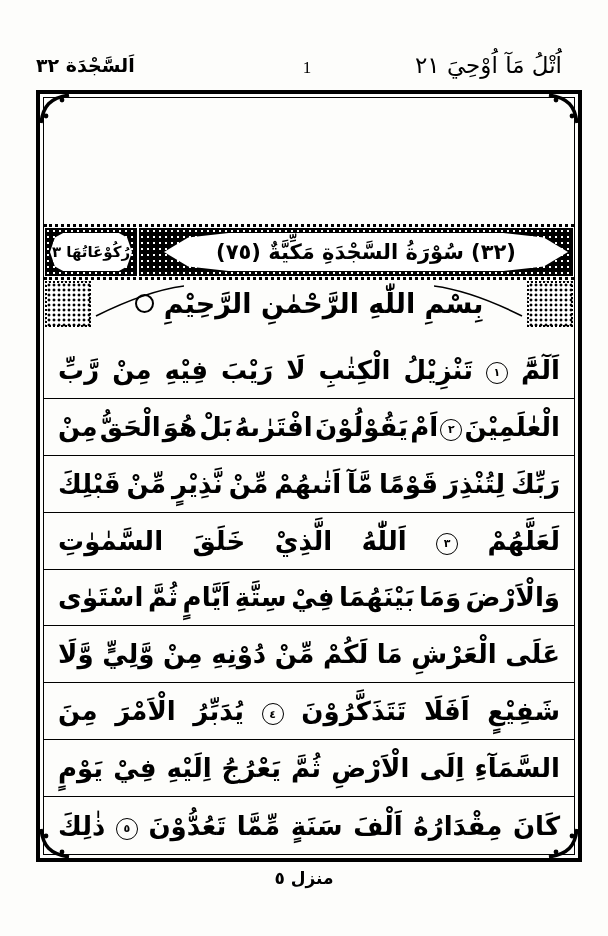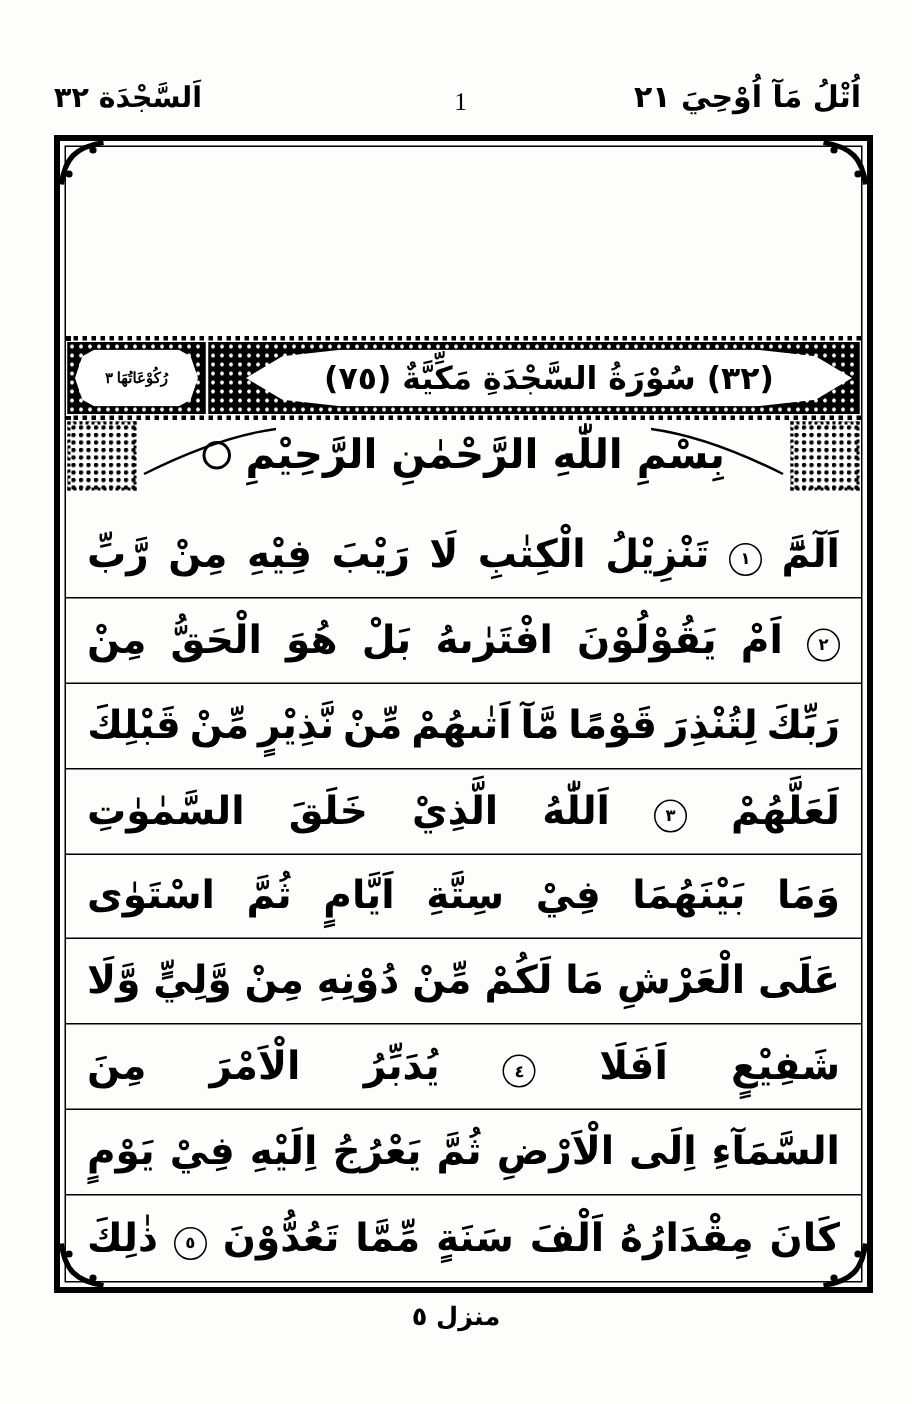--- a/index.html
+++ b/index.html
@@ -3,21 +3,21 @@
 <meta charset="utf-8">
 <style>
   html,body{margin:0;padding:0;background:#e8e8e8;}
   .page{
     position:relative;width:608px;height:936px;margin:0 auto;
     background:#fdfdfb;color:#000;overflow:hidden;
     font-family:"DejaVu Sans",sans-serif;
   }
   
   .header{position:absolute;top:52px;left:36px;right:30px;height:34px;direction:rtl;}
-  .hdr-right{position:absolute;right:4px;top:0;font-size:20px;font-weight:bold;white-space:nowrap;}
+  .hdr-right{position:absolute;right:16px;top:0;font-size:23px;font-weight:normal;white-space:nowrap;}
   .hdr-left{position:absolute;left:0;top:2px;font-size:19px;font-weight:bold;white-space:nowrap;}
   .hdr-center{
     position:absolute;left:50%;top:6px;transform:translateX(-50%);
     font-family:"Liberation Serif",serif;font-size:17px;direction:ltr;
   }
   
   .frame{
     position:absolute;left:36px;top:90px;width:546px;height:772px;
     border:4.5px solid #000;box-sizing:border-box;background:#fdfdfb;
   }
@@ -44,21 +44,21 @@
     border:1px solid #000;
     padding:4px;display:flex;box-sizing:border-box;
   }
   .cart.small{flex:0 0 92px;}
   .cart.main{flex:1;padding-left:24px;}
   .lozenge{
     background:#fff;flex:1;display:flex;align-items:center;justify-content:center;
     clip-path:polygon(0 50%,6% 12%,16% 0,84% 0,94% 12%,100% 50%,94% 88%,84% 100%,16% 100%,6% 88%);
     white-space:nowrap;overflow:hidden;
   }
-  .cart.small .lozenge{font-size:10px;font-weight:bold;font-family:Liberation Serif, serif;}
+  .cart.small .lozenge{font-size:15px;font-weight:bold;}
   .cart.main .lozenge{font-size:21px;font-weight:bold;letter-spacing:1px;}
   
   .bismillah-row{
     flex:0 0 62px;display:flex;direction:rtl;align-items:flex-start;
     justify-content:space-between;position:relative;
   }
   .floral-sq{
     flex:0 0 46px;height:46px;box-sizing:border-box;margin:1px;
     border:2.5px dotted #000;
     background-color:#fff;
@@ -166,20 +166,21 @@
             <span class="ayah-marker">١</span>
             <span class="word">تَنْزِيْلُ</span>
             <span class="word">الْكِتٰبِ</span>
             <span class="word">لَا</span>
             <span class="word">رَيْبَ</span>
             <span class="word">فِيْهِ</span>
             <span class="word">مِنْ</span>
             <span class="word">رَّبِّ</span>
           </div>
           <div class="qline">
+            <span class="word">الْعٰلَمِيْنَ</span>
             <span class="ayah-marker">٢</span>
             <span class="word">اَمْ</span>
             <span class="word">يَقُوْلُوْنَ</span>
             <span class="word">افْتَرٰىهُ</span>
             <span class="word">بَلْ</span>
             <span class="word">هُوَ</span>
             <span class="word">الْحَقُّ</span>
             <span class="word">مِنْ</span>
           </div>
           <div class="qline">
@@ -195,20 +196,21 @@
           </div>
           <div class="qline">
             <span class="word">لَعَلَّهُمْ</span>
             <span class="ayah-marker">٣</span>
             <span class="word">اَللّٰهُ</span>
             <span class="word">الَّذِيْ</span>
             <span class="word">خَلَقَ</span>
             <span class="word">السَّمٰوٰتِ</span>
           </div>
           <div class="qline">
+            <span class="word">وَالْاَرْضَ</span>
             <span class="word">وَمَا</span>
             <span class="word">بَيْنَهُمَا</span>
             <span class="word">فِيْ</span>
             <span class="word">سِتَّةِ</span>
             <span class="word">اَيَّامٍ</span>
             <span class="word">ثُمَّ</span>
             <span class="word">اسْتَوٰى</span>
           </div>
           <div class="qline">
             <span class="word">عَلَى</span>
@@ -217,20 +219,21 @@
             <span class="word">لَكُمْ</span>
             <span class="word">مِّنْ</span>
             <span class="word">دُوْنِهِ</span>
             <span class="word">مِنْ</span>
             <span class="word">وَّلِيٍّ</span>
             <span class="word">وَّلَا</span>
           </div>
           <div class="qline">
             <span class="word">شَفِيْعٍ</span>
             <span class="word">اَفَلَا</span>
+            <span class="word">تَتَذَكَّرُوْنَ</span>
             <span class="ayah-marker">٤</span>
             <span class="word">يُدَبِّرُ</span>
             <span class="word">الْاَمْرَ</span>
             <span class="word">مِنَ</span>
           </div>
           <div class="qline">
             <span class="word">السَّمَآءِ</span>
             <span class="word">اِلَى</span>
             <span class="word">الْاَرْضِ</span>
             <span class="word">ثُمَّ</span>

